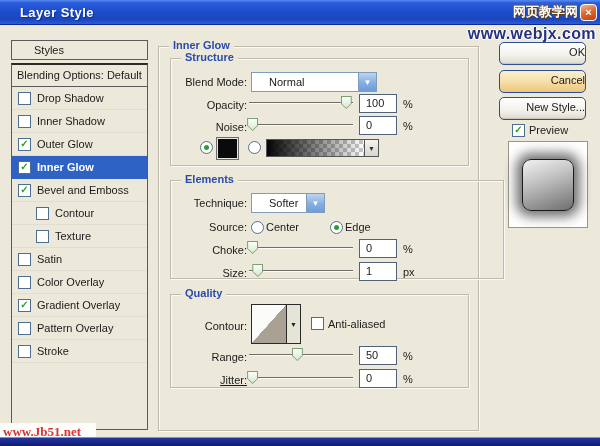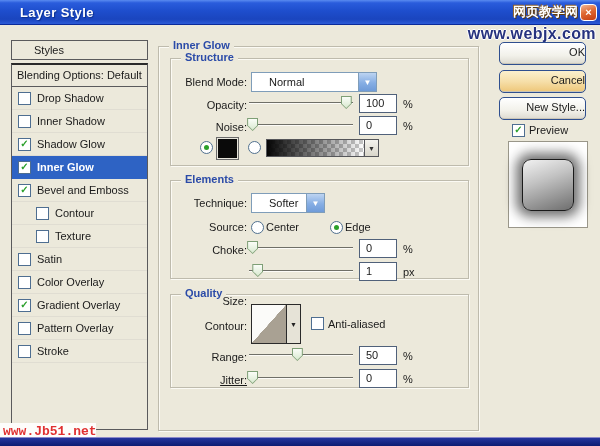--- a/index.html
+++ b/index.html
@@ -77,21 +77,21 @@
   .preview-label{position:absolute;left:529px;top:124px;}
   .preview-box{position:absolute;left:508px;top:141px;width:78px;height:85px;background:#fff;border:1px solid #9A978A;
     display:flex;align-items:center;justify-content:center;}
   .preview-chip{width:50px;height:50px;border-radius:9px;border:1px solid #1A1A1A;
     background:linear-gradient(160deg,#F2F2F2 0%,#C2C2C2 40%,#6E6E6E 100%);
     box-shadow:0 0 12px 6px rgba(20,20,20,.6);}
   
   .jb-name{position:absolute;left:8px;top:404px;color:#141414;font-size:13px;letter-spacing:8px;}
   .jb-strip{position:absolute;left:0;top:423px;width:96px;height:15px;background:#FDFDFB;}
   .jb-url{position:absolute;left:3px;top:424px;color:#E03030;font-weight:bold;font-size:13px;
-    font-family:Liberation Mono, monospace;text-shadow:1px 1px 0 #fff;}
+    font-family:Liberation Serif, serif;text-shadow:1px 1px 0 #fff;}
   .bottom-strip{position:absolute;left:0;right:0;bottom:0;height:8px;
     background:linear-gradient(#25359E,#0D1C72);border-top:1px solid #8C89C9;}
 </style>
 </head>
 <body>
 
 <div class="window">
 
   <div class="titlebar">
     <span class="title-text">Layer Style</span>
@@ -115,21 +115,21 @@
         <div class="style-row">
           <span class="checkbox">
             <span class="check-glyph">✓</span>
           </span>
           <span>Inner Shadow</span>
         </div>
         <div class="style-row">
           <span class="checkbox on">
             <span class="check-glyph">✓</span>
           </span>
-          <span>Shadow Glow</span>
+          <span>Outer Glow</span>
         </div>
         <div class="style-row selected">
           <span class="checkbox on">
             <span class="check-glyph">✓</span>
           </span>
           <span>Inner Glow</span>
         </div>
         <div class="style-row">
           <span class="checkbox on">
             <span class="check-glyph">✓</span>
@@ -180,21 +180,21 @@
         </div>
       </div>
   </div>
 
   <div class="groupbox" style="left:158px;top:46px;width:319px;height:383px;">
     <span class="gb-label">Inner Glow</span>
   </div>
   <div class="groupbox" style="left:170px;top:58px;width:297px;height:106px;">
     <span class="gb-label">Structure</span>
   </div>
-  <div class="groupbox" style="left:170px;top:180px;width:297px;height:97px;">
+  <div class="groupbox" style="left:170px;top:180px;width:297px;height:97px;padding-left:35px;">
     <span class="gb-label">Elements</span>
   </div>
   <div class="groupbox" style="left:170px;top:294px;width:297px;height:92px;">
     <span class="gb-label">Quality</span>
   </div>
 
   <span class="plabel" style="left:167px;top:76px;">Blend Mode:</span>
   <div class="dropdown" style="left:251px;top:72px;width:126px;">
     <span class="dd-text">Normal</span>
     <span class="dd-arrow">▼</span>
@@ -254,21 +254,21 @@
   <div class="slider" style="left:249px;top:241px;">
     <div class="track"></div>
     <div class="thumb" style="left: 3%;">
       <div class="thumb-outer"></div>
         <div class="thumb-inner"></div>
     </div>
   </div>
   <div class="num-input" style="left:359px;top:239px;">0</div>
   <span class="punit" style="left:403px;top:243px;">%</span>
 
-  <span class="plabel" style="left:167px;top:267px;margin-top:28px;">Size:</span>
+  <span class="plabel" style="left:167px;top:267px;">Size:</span>
   <div class="slider" style="left:249px;top:264px;">
     <div class="track"></div>
     <div class="thumb" style="left: 8%;">
       <div class="thumb-outer"></div>
         <div class="thumb-inner"></div>
     </div>
   </div>
   <div class="num-input" style="left:359px;top:262px;">1</div>
   <span class="punit" style="left:403px;top:266px;">px</span>
 

